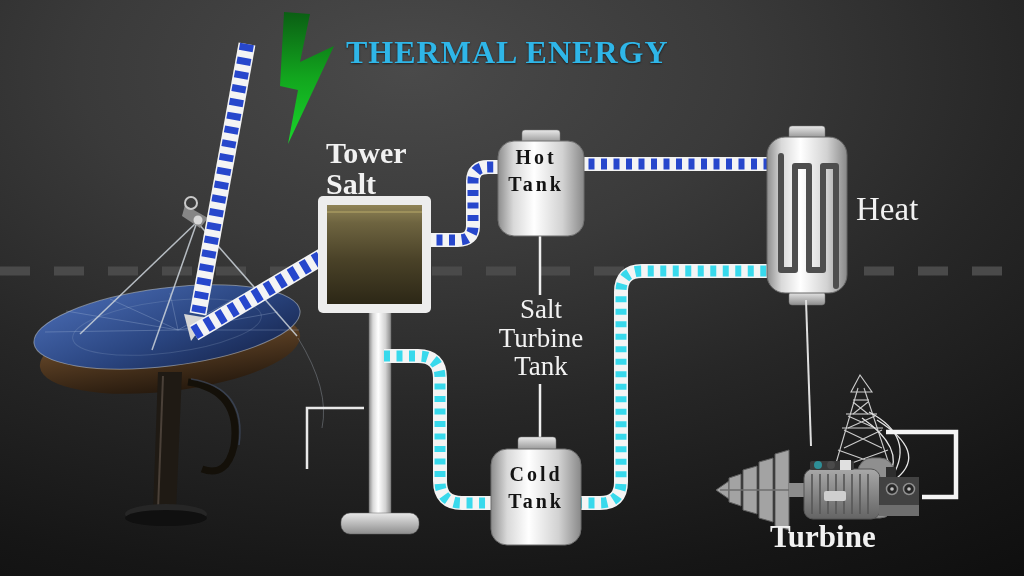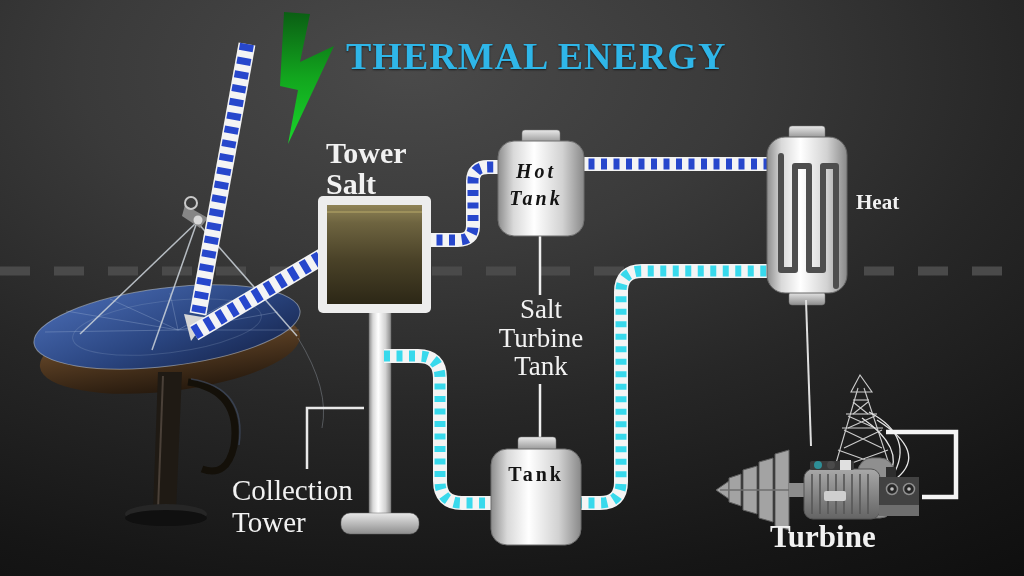--- a/index.html
+++ b/index.html
@@ -3,27 +3,27 @@
 <meta charset="utf-8">
 <style>
   html,body{margin:0;padding:0;background:#000;}
   .stage{
     position:relative;width:1024px;height:576px;overflow:hidden;
     background:radial-gradient(115% 115% at 40% 12%, #4a4a4a 0%, #3a3a3a 28%, #272727 52%, #161616 78%, #0b0b0b 100%);
     font-family:"Liberation Serif", serif;
   }
   .stage svg{position:absolute;left:0;top:0;}
   .lbl{position:absolute;color:#f2f2f2;white-space:nowrap;}
-  .title{left:346px;top:34px;font-size:38px;font-weight:700;letter-spacing:1px;color:#2fb6e8;text-shadow:0 1px 2px rgba(0,0,0,.6);}
+  .title{left:346px;top:34px;font-size:32px;font-weight:700;letter-spacing:1px;color:#2fb6e8;text-shadow:0 1px 2px rgba(0,0,0,.6);}
   .molten{left:326px;top:138px;font-size:30px;font-weight:700;line-height:1.02;}
   .tanktext{position:absolute;text-align:center;color:#141414;font-size:20px;font-weight:700;letter-spacing:3px;line-height:1.35;}
-  .hot{left:498px;top:158px;width:76px;font-style:italic;}
+  .hot{left:498px;top:144px;width:76px;}
   .cold{left:491px;top:461px;width:90px;}
   .storage{left:468px;top:295px;width:146px;text-align:center;font-size:27px;line-height:1.06;}
-  .hx{left:856px;top:190px;font-size:21px;line-height:1.2;font-weight:bold;}
+  .hx{left:856px;top:190px;font-size:33px;line-height:1.2;}
   .ctower{left:232px;top:474px;font-size:29px;line-height:1.12;}
   .turb{left:770px;top:519px;font-size:31px;font-weight:bold;}
 </style>
 </head>
 <body>
 
 <div class="stage">
 <svg width="1024" height="576" viewBox="0 0 1024 576">
   <defs>
     <linearGradient id="metalH" x1="0" y1="0" x2="1" y2="0">
@@ -230,26 +230,23 @@
   <div>Tank</div>
 </div>
 
 <div class="lbl storage">
   <div>Salt</div>
   <div>Turbine</div>
   <div>Tank</div>
 </div>
 
 <div class="lbl tanktext cold">
+  <div>Cold</div>
   <div>Tank</div>
 </div>
 
 <div class="lbl hx">
   <div>Heat</div>
 </div>
 
-<div class="lbl ctower">
-  <div>Collection</div>
-  <div>Tower</div>
-</div>
 
 <div class="lbl turb">Turbine</div>
 </div>
 
 </body></html>

